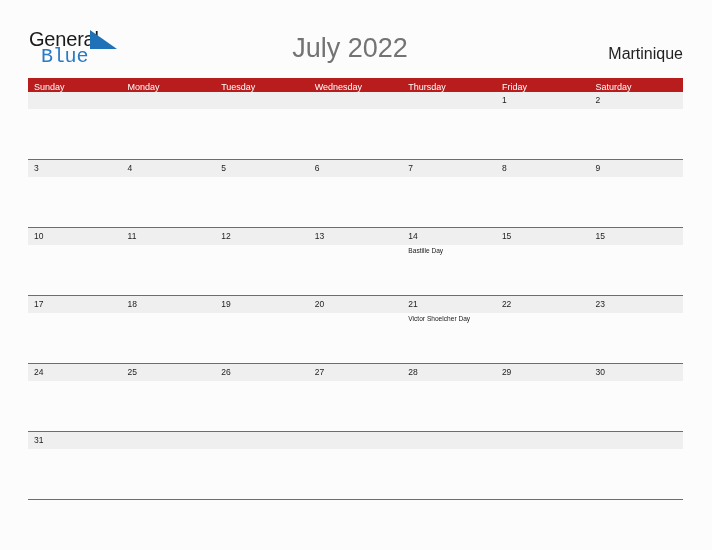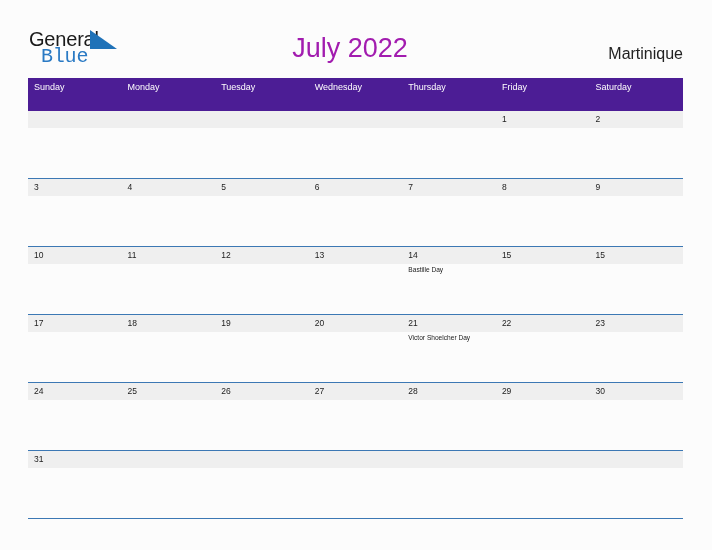--- a/index.html
+++ b/index.html
@@ -70,21 +70,21 @@
   .logo-flag svg { display: block; }
 
   .cal-title {
     position: absolute;
     left: 0;
     top: 32px;
     width: 700px;
     text-align: center;
     font-size: 27px;
     line-height: 32px;
-    color: #a21caf;
+    color: #737373;
     font-weight: 400;
   }
 
   .cal-region {
     position: absolute;
     right: 29px;
     top: 46px;
     font-size: 16px;
     line-height: 16px;
     color: #222222;
@@ -96,22 +96,22 @@
   .calendar {
     position: absolute;
     left: 28px;
     top: 78px;
     width: 655px;
   }
 
   .weekday-header {
     display: flex;
     width: 100%;
-    height: 33px;
-    background: #4c1d95;
+    height: 14px;
+    background: #b91c1c;
   }
   .weekday-cell {
     flex: 1 1 0;
     height: 18px;
     line-height: 18px;
     padding-left: 6px;
     box-sizing: border-box;
     font-size: 9px;
     color: #ffffff;
     white-space: nowrap;

